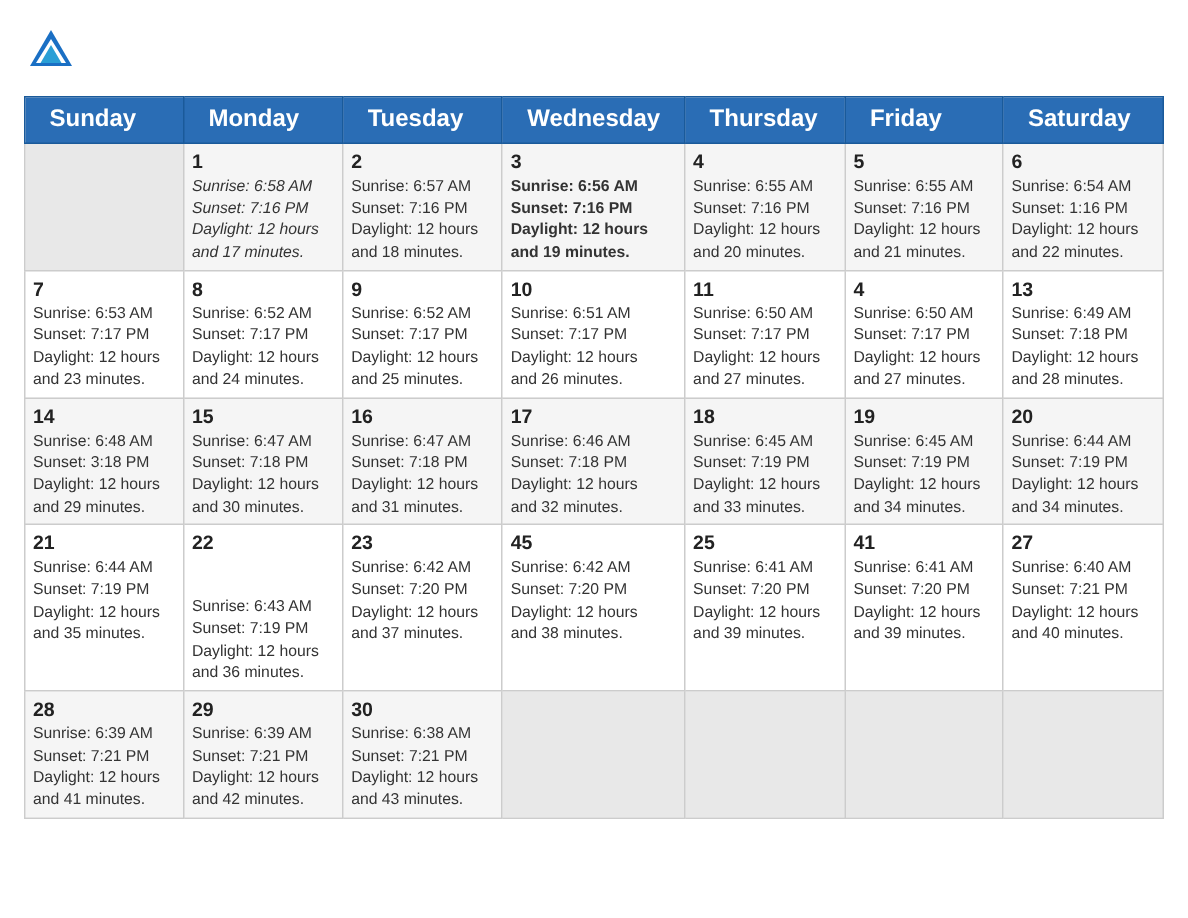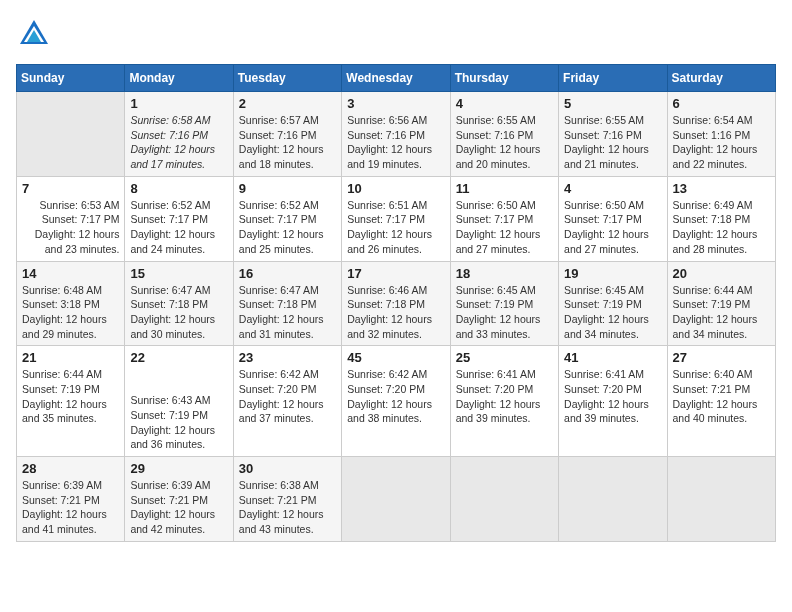--- a/index.html
+++ b/index.html
@@ -53,23 +53,23 @@
       color: #555;
     }
     table {
       width: 100%;
       border-collapse: collapse;
       font-size: 11px;
     }
     thead tr th {
       background-color: #2a6db5;
       color: #fff;
-      padding: 6px 4px;
+      padding: 6px 16px;
       text-align: left;
-      font-size: 12px;
+      font-size: 16px;
       font-weight: bold;
       border: 1px solid #1a5a9a;
     }
     tbody tr td {
       vertical-align: top;
       padding: 4px 5px;
       border: 1px solid #ccc;
       height: 80px;
       width: 107px;
     }
@@ -140,21 +140,21 @@
         </td>
         <td>
           <span class="day-number">2</span>
           <div class="day-info" style="white-space: pre-line;">Sunrise: 6:57 AM
 Sunset: 7:16 PM
 Daylight: 12 hours
 and 18 minutes.</div>
         </td>
         <td>
           <span class="day-number">3</span>
-          <div class="day-info" style="white-space: pre-line;">Sunrise: 6:56 AM
+          <div class="day-info" style="white-space: pre-line; font-weight: bold;">Sunrise: 6:56 AM
 Sunset: 7:16 PM
 Daylight: 12 hours
 and 19 minutes.</div>
         </td>
         <td>
           <span class="day-number">4</span>
           <div class="day-info" style="white-space: pre-line;">Sunrise: 6:55 AM
 Sunset: 7:16 PM
 Daylight: 12 hours
 and 20 minutes.</div>
@@ -170,21 +170,21 @@
           <span class="day-number">6</span>
           <div class="day-info" style="white-space: pre-line;">Sunrise: 6:54 AM
 Sunset: 1:16 PM
 Daylight: 12 hours
 and 22 minutes.</div>
         </td>
       </tr>
       <tr>
         <td>
           <span class="day-number">7</span>
-          <div class="day-info" style="white-space: pre-line; text-align: right;">Sunrise: 6:53 AM
+          <div class="day-info" style="white-space: pre-line;">Sunrise: 6:53 AM
 Sunset: 7:17 PM
 Daylight: 12 hours
 and 23 minutes.</div>
         </td>
         <td>
           <span class="day-number">8</span>
           <div class="day-info" style="white-space: pre-line;">Sunrise: 6:52 AM
 Sunset: 7:17 PM
 Daylight: 12 hours
 and 24 minutes.</div>

